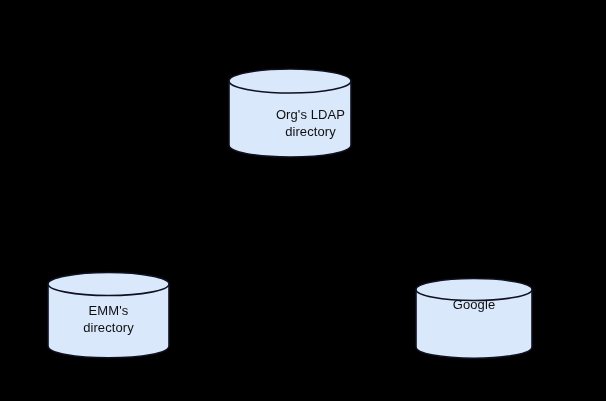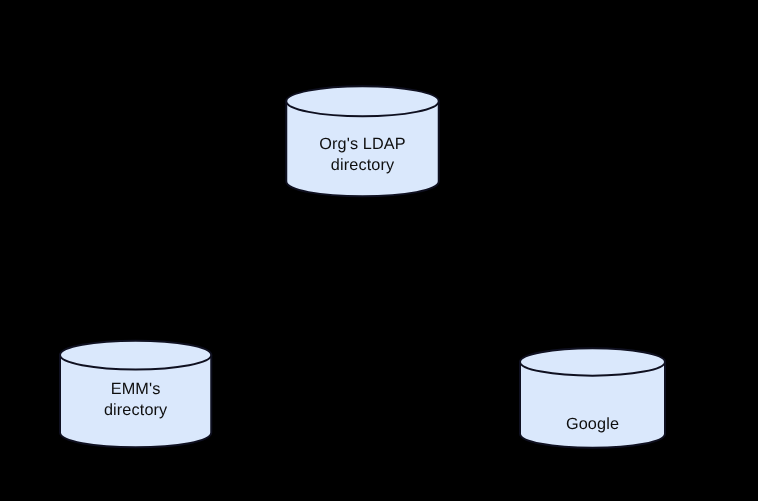--- a/index.html
+++ b/index.html
@@ -37,28 +37,28 @@
     text-align: center;
     color: #0f0f0f;
     font-family: "Liberation Sans", sans-serif;
     font-size: 13px;
     line-height: 17px;
     letter-spacing: 0.1px;
     white-space: pre-line;
     pointer-events: none;
   }
   
-  #node-ldap      { left: 228px; top: 68px;  width: 124px; height: 90px; }
+  #node-ldap      { left: 228px; top: 68px;  width: 124px; height: 90px; padding-left: 41px; }
   #node-ldap .node-label  { top: 38px; }
   
   #node-emm       { left: 47px;  top: 272px; width: 123px; height: 87px; }
   #node-emm .node-label   { top: 30px; }
   
   #node-google    { left: 415px; top: 278px; width: 118px; height: 81px; }
-  #node-google .node-label{ top: 52px; }
+  #node-google .node-label{ top: 18px; }
 </style>
 </head>
 <body>
 
 <div id="canvas">
 
   <div class="node" id="node-ldap">
     <svg width="124" height="90" viewBox="0 0 124 90">
       <path d="M 1 13 L 1 77 C 1 84.2 28.3 89 62 89 C 95.7 89 123 84.2 123 77 L 123 13 Z" fill="#dae8fc" stroke="#0f1020" stroke-width="1.6" stroke-linejoin="round"></path>
       <ellipse cx="62" cy="13" rx="61" ry="12" fill="#dae8fc" stroke="#0f1020" stroke-width="1.6"></ellipse>

